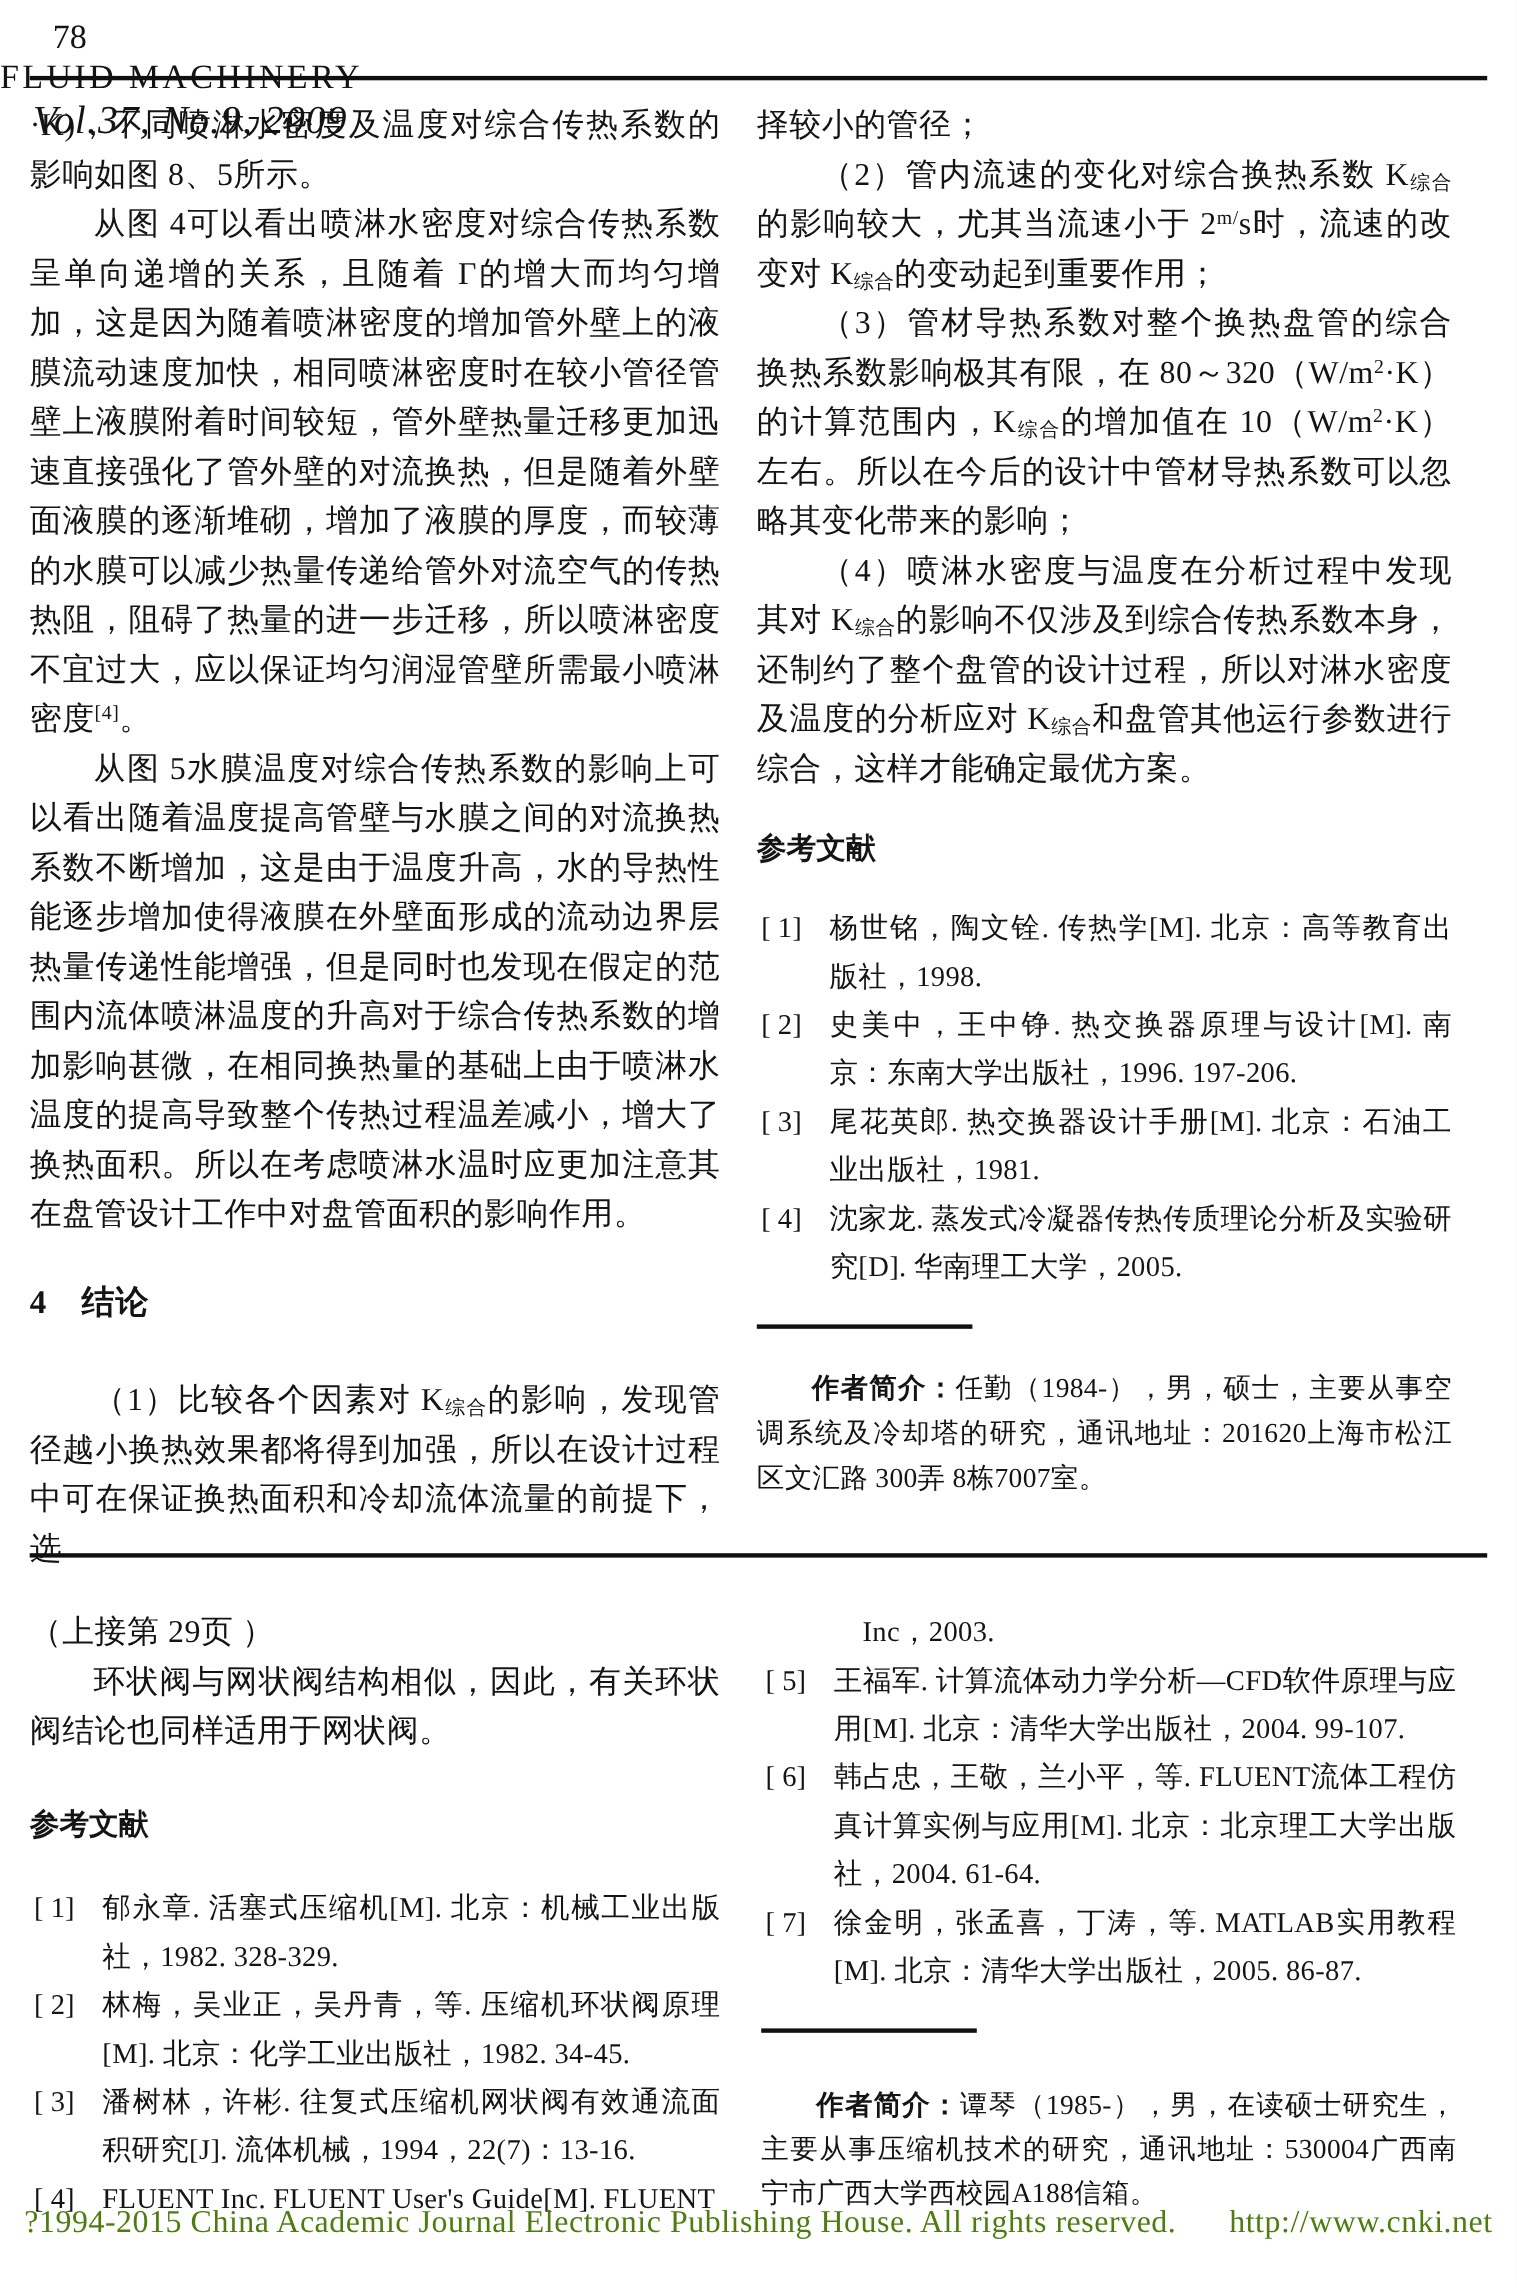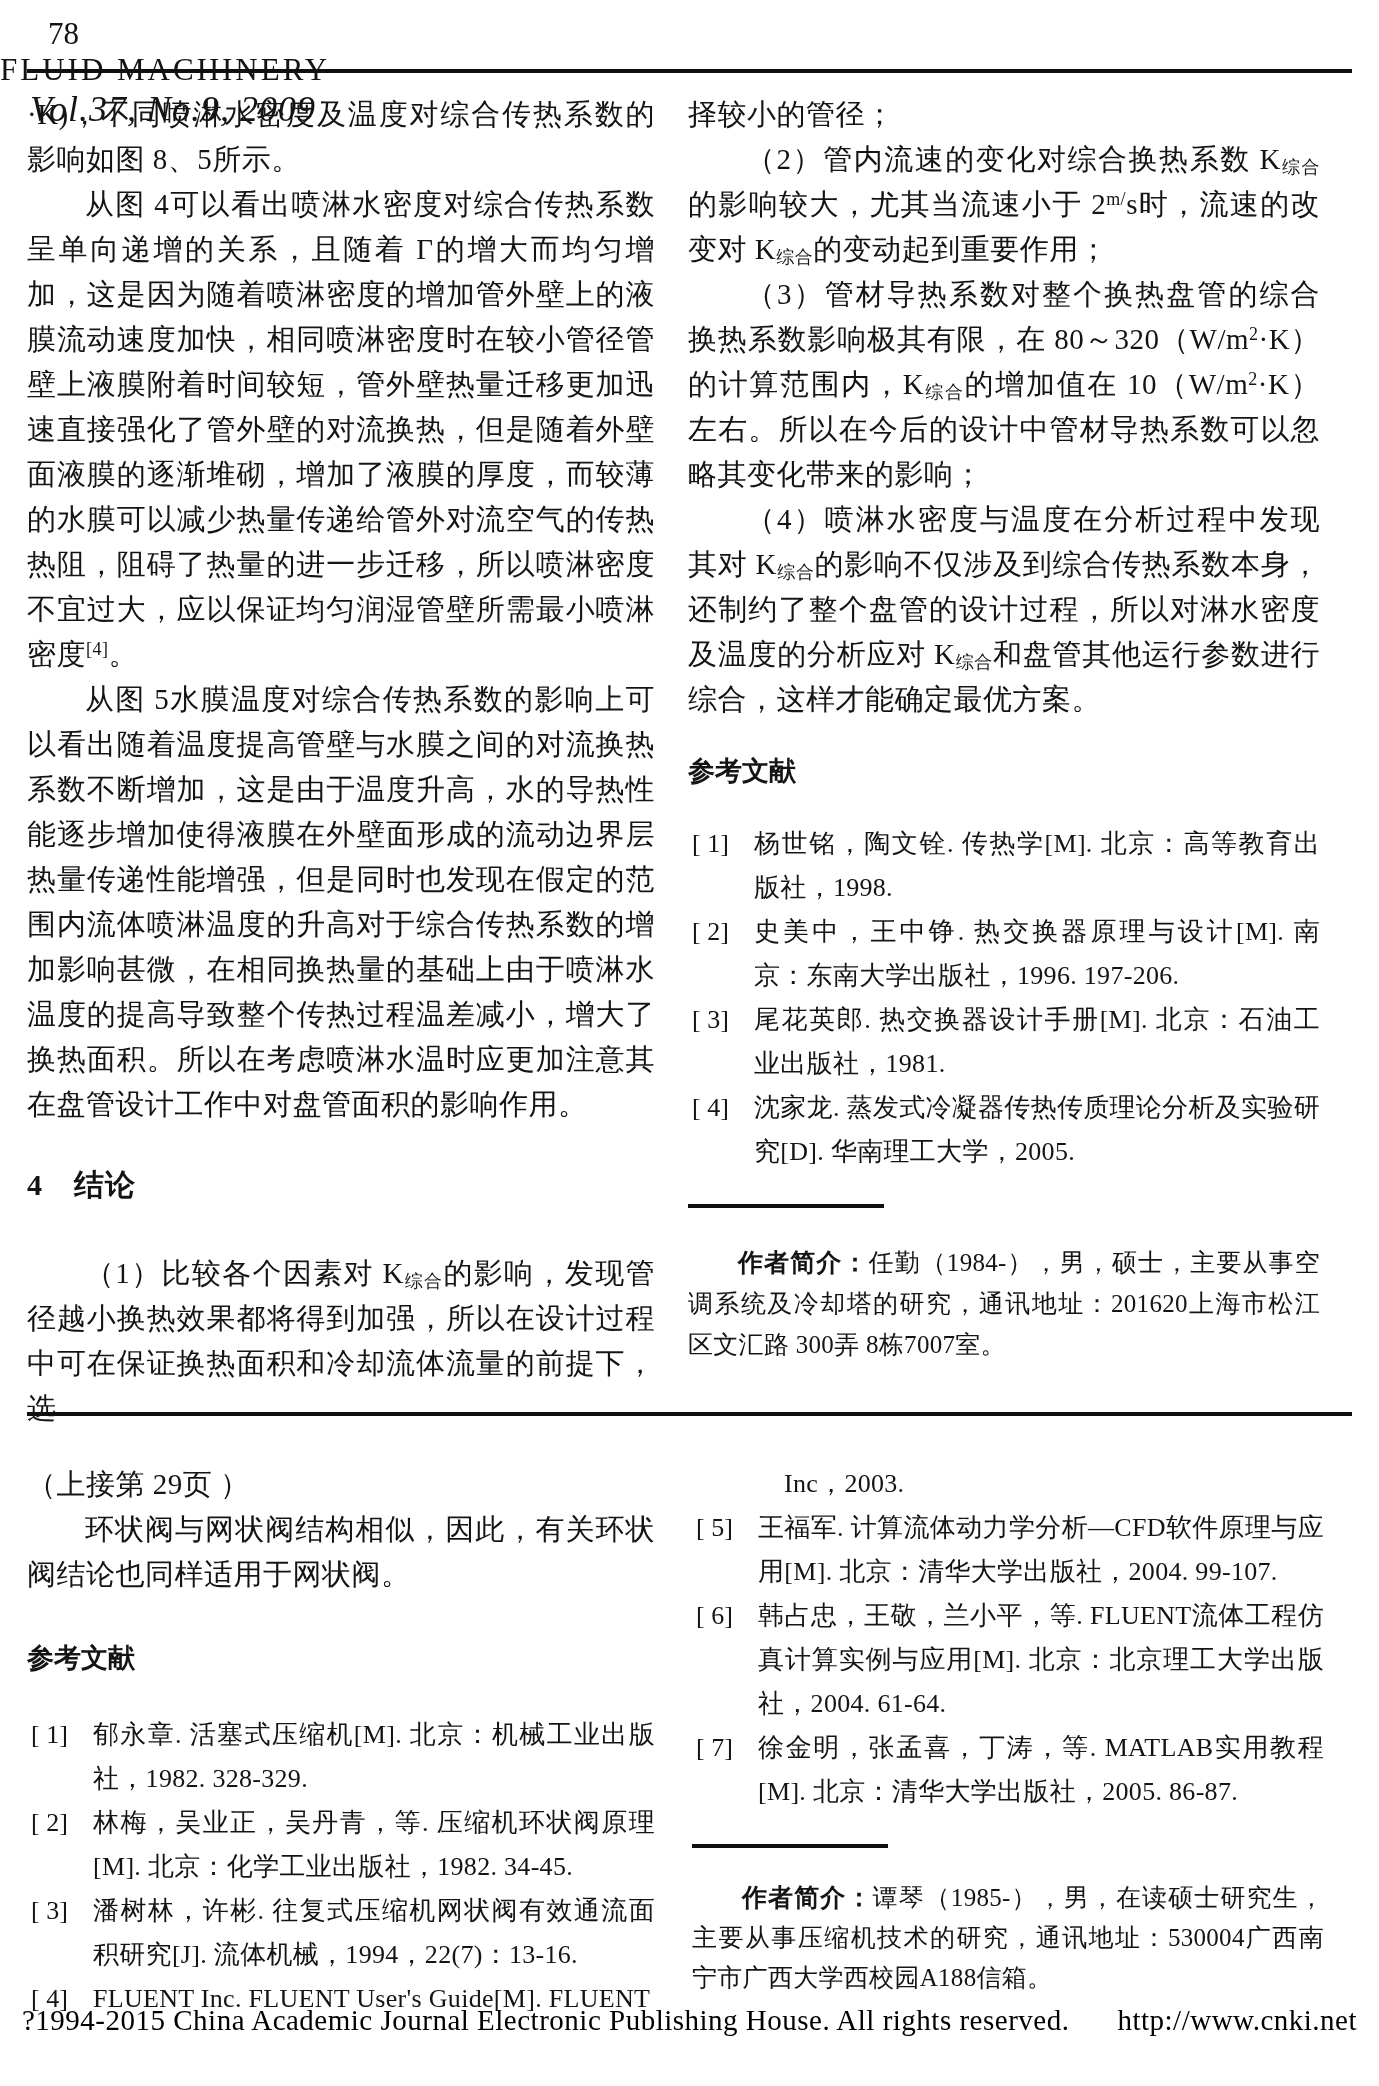--- a/index.html
+++ b/index.html
@@ -58,27 +58,27 @@
   .ref-text{flex:1;text-align:justify;letter-spacing:0.3px;}
   .ref-cont{padding-left:26px;}
   
   .short-rule{width:196px;height:4px;background:#101010;margin-top:30px;}
   .bio{
     margin:34px 0 0 0;
     font-size:25px;line-height:41px;
     text-align:justify;text-indent:2em;
     letter-spacing:0.3px;
   }
-  .bio-br{margin-top:30px;line-height:40px;}
+  .bio-br{margin-top:47px;line-height:40px;}
   .bio b{font-weight:bold;}
   
   .footer{
     position:absolute;left:0;right:0;top:2004px;
     display:flex;justify-content:center;gap:48px;
-    color:#000000;font-size:29px;letter-spacing:0.5px;
+    color:#4d7c0f;font-size:29px;letter-spacing:0.5px;
   }
 </style>
 </head>
 <body>
 
 <div class="page">
 
   <div class="header">
     <span class="pagenum">78</span>
     <span class="journal">FLUID MACHINERY</span>

